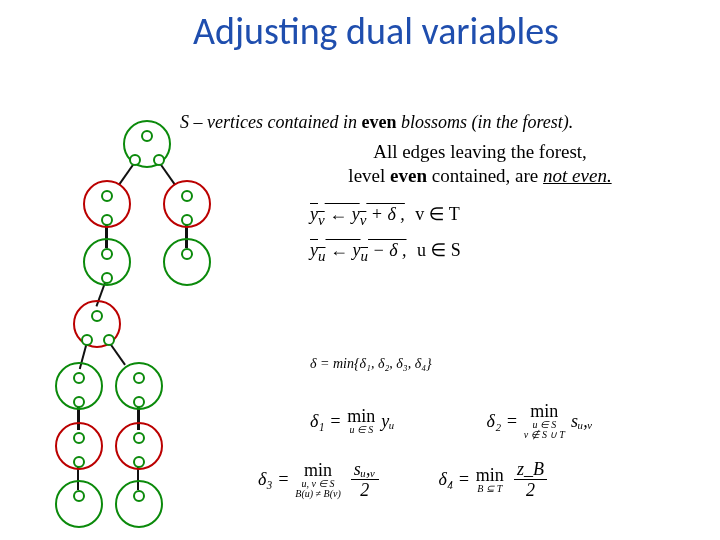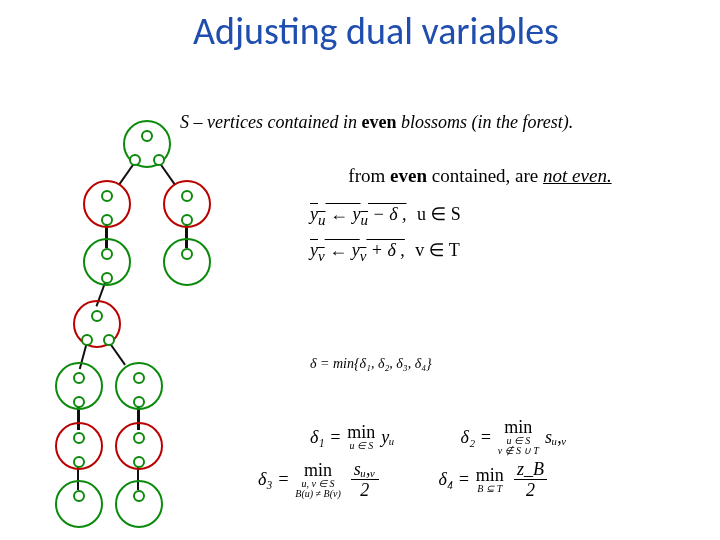--- a/index.html
+++ b/index.html
@@ -63,22 +63,21 @@
     left: 310px;
     font-size: 14px;
     font-style: italic;
   }
   .d12 {
     position: absolute;
     top: 402px;
     left: 310px;
     width: 380px;
     display: flex;
-    gap: 66px;
-    margin-top: 16px;
+    gap: 92px;
   }
   .d34 {
     position: absolute;
     top: 460px;
     left: 258px;
     width: 440px;
     display: flex;
     gap: 60px;
   }
   .dcell {
@@ -141,32 +140,32 @@
 
 <div class="title">Adjusting dual variables</div>
 
 <div class="defs">
   <div class="row">
     <span>S</span><span> – vertices contained in </span><b>even</b><span> blossoms (in the forest).</span>
   </div>
 </div>
 
 <div class="note">
-  <br>
-  <span>from </span><span class="em1">even</span><span> contained, are </span><span class="em2">not even.</span>
+  <span>All edges leaving the forest,</span><br>
+  <span>level </span><span class="em1">even</span><span> contained, are </span><span class="em2">not even.</span>
 </div>
 
 <div class="eqs">
+  <div class="row">
+    <span class="ov"><span>y</span><sub>v</sub><span> ← y</span><sub>v</sub><span> + δ ,</span></span>
+    <span class="cond">v ∈ T</span>
+  </div>
   <div class="row">
     <span class="ov"><span>y</span><sub>u</sub><span> ← y</span><sub>u</sub><span> − δ ,</span></span>
     <span class="cond">u ∈ S</span>
-  </div>
-  <div class="row">
-    <span class="ov"><span>y</span><sub>v</sub><span> ← y</span><sub>v</sub><span> + δ ,</span></span>
-    <span class="cond">v ∈ T</span>
   </div>
 </div>
 
 <div class="deltamin">δ  =  min{δ₁, δ₂, δ₃, δ₄}</div>
 
 <div class="d12">
   <div class="dcell">
     <span>δ₁ =</span>
     <span class="minop">
         <span>min</span>

